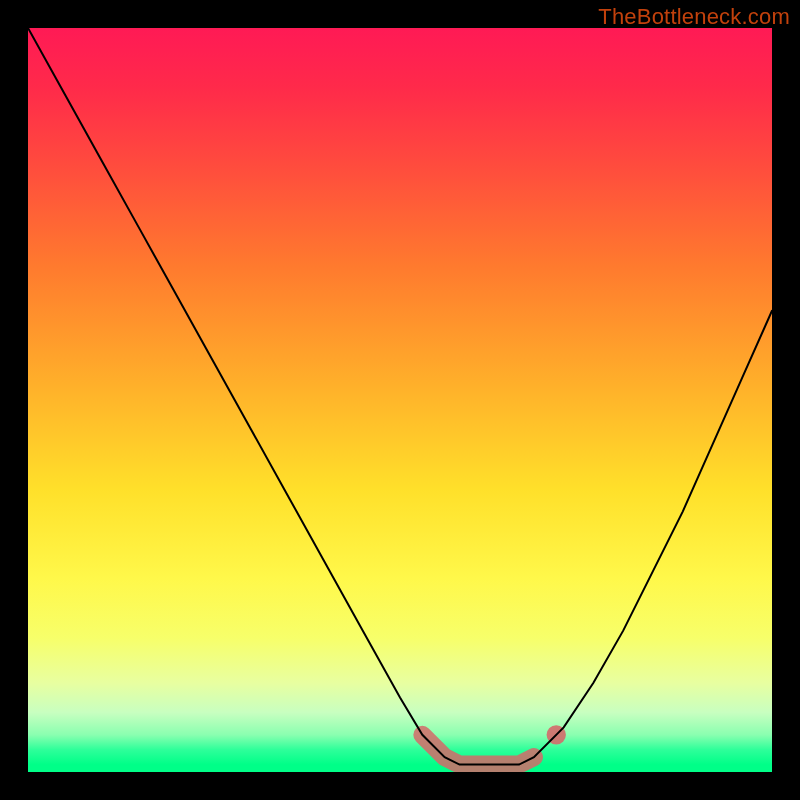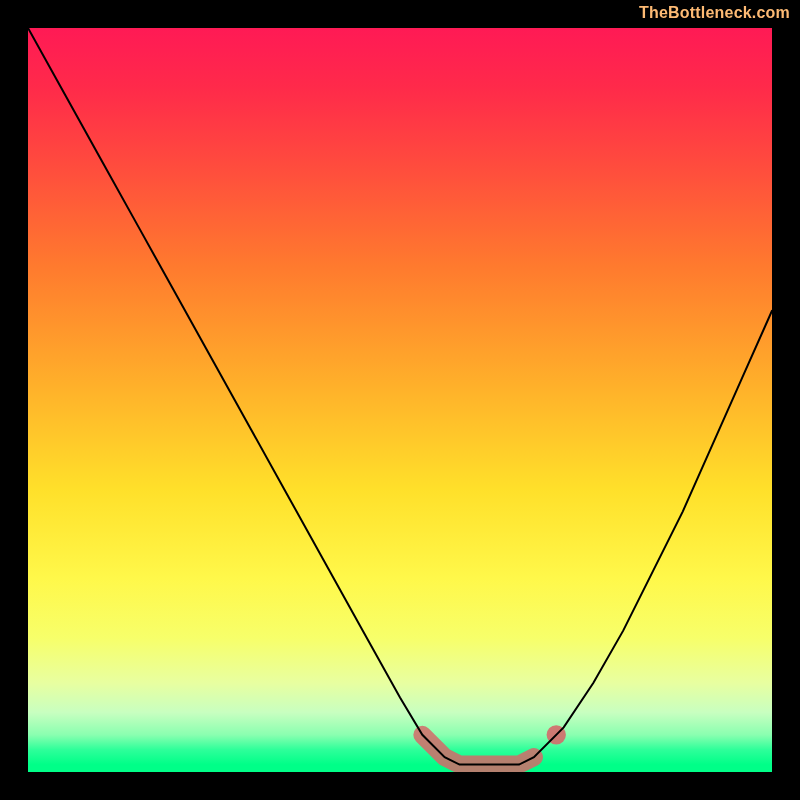--- a/index.html
+++ b/index.html
@@ -14,23 +14,23 @@
   .frame {
     position: relative;
     width: 800px;
     height: 800px;
     background: #000;
   }
   .watermark {
     position: absolute;
     top: 4px;
     right: 10px;
-    color: #fdba74;
-    font-size: 16px;
-    font-weight: 700;
+    color: #c2410c;
+    font-size: 22px;
+    font-weight: 400;
     letter-spacing: 0.2px;
     z-index: 10;
   }
   .plot-area {
     position: absolute;
     left: 28px;
     top: 28px;
     width: 744px;
     height: 744px;
     overflow: hidden;

